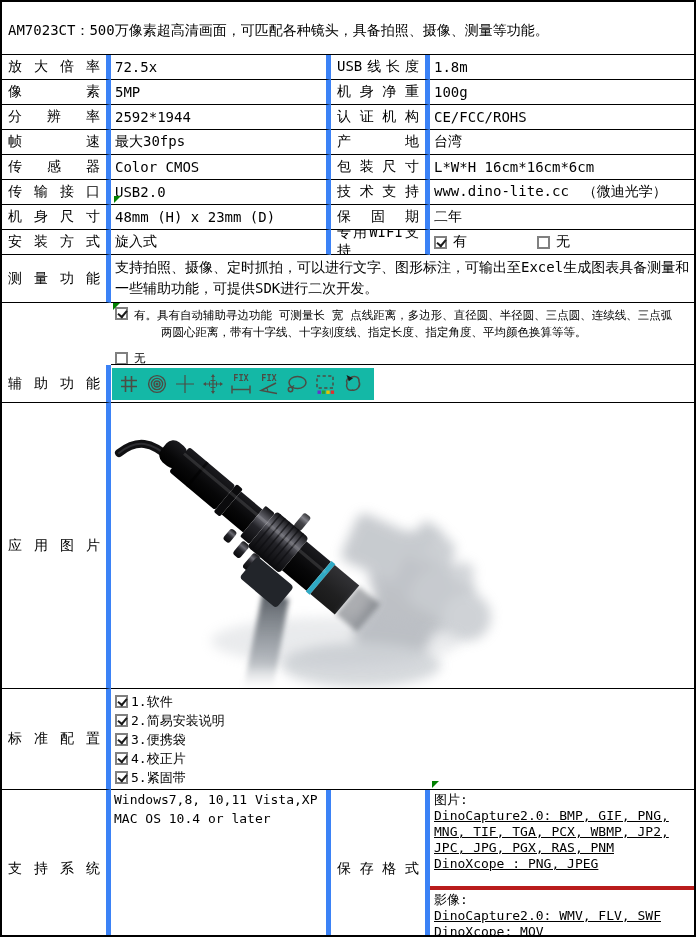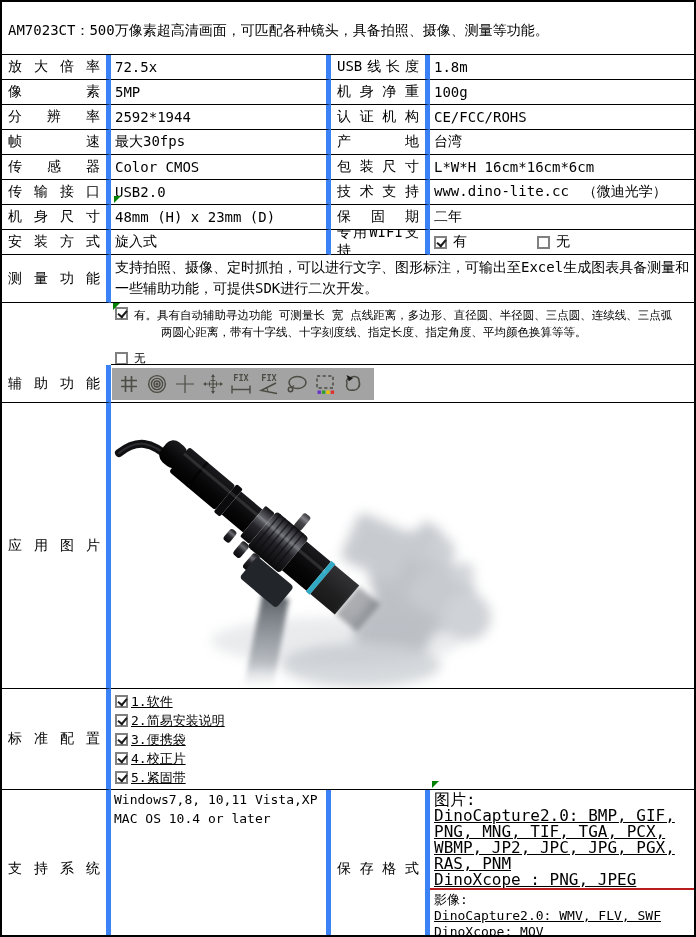--- a/index.html
+++ b/index.html
@@ -24,32 +24,32 @@
   .cb { display:inline-block; width:13px; height:13px; border:2px solid #808080; background:#fff; position:relative; flex:0 0 auto; }
   .cb.checked::after { content:""; position:absolute; left:1px; top:1px; width:7px; height:4px;
        border-left:2px solid #1a1a1a; border-bottom:2px solid #1a1a1a; transform:rotate(-50deg); }
   
   .meas { display:block; padding:4px 4px 2px 4px; font-size:11.5px; line-height:17px; white-space:normal; }
   .meas .l1 { display:flex; gap:6px; align-items:flex-start; }
   .meas .l2 { padding-left:46px;font-family:Liberation Mono, monospace; }
   .meas .l3 { display:flex; gap:6px; align-items:center; margin-top:9px; }
   
   .aux-cell { display:flex; align-items:center; padding:0 0 0 1px; }
-  .toolbar { display:inline-flex; align-items:center; gap:2px; background:#a3a3a3; padding:3px 8px 3px 4px; }
+  .toolbar { display:inline-flex; align-items:center; gap:2px; background:#14b8a6; padding:3px 8px 3px 4px; }
   .tbtn { width:26px; height:26px; display:inline-flex; align-items:center; justify-content:center; }
   .tbtn svg { display:block; }
   
   .img-cell { padding:0; }
   
   .cfg { display:flex; flex-direction:column; justify-content:center; padding:2px 4px; font-size:13px; line-height:19px; }
-  .cfg .item { display:flex; align-items:center; gap:3px;text-decoration:underline; }
+  .cfg .item { display:flex; align-items:center; gap:3px; }
   
   .os-cell { display:flex; flex-direction:column; padding:0 3px; font-size:13px; line-height:19px; white-space:nowrap; }
   .sub { padding:0; display:block; }
-  .sub .s1 { height:100px; border-bottom:2px solid #b91c1c; padding:2px 4px; font-size:16px; line-height:16px; }
+  .sub .s1 { height:100px; border-bottom:4px solid #b91c1c; padding:2px 4px; font-size:13px; line-height:16px; }
   .sub .s2 { height:56px; padding:2px 4px; font-size:13px; line-height:16px; }
   .fmt-line { white-space:normal; word-break:break-word;text-decoration:underline; }
   
   .gt { position:absolute; width:0; height:0; border-top:7px solid #008000; border-right:7px solid transparent; }
 </style>
 </head>
 <body>
 
 <div class="page">
   <div class="grid">

